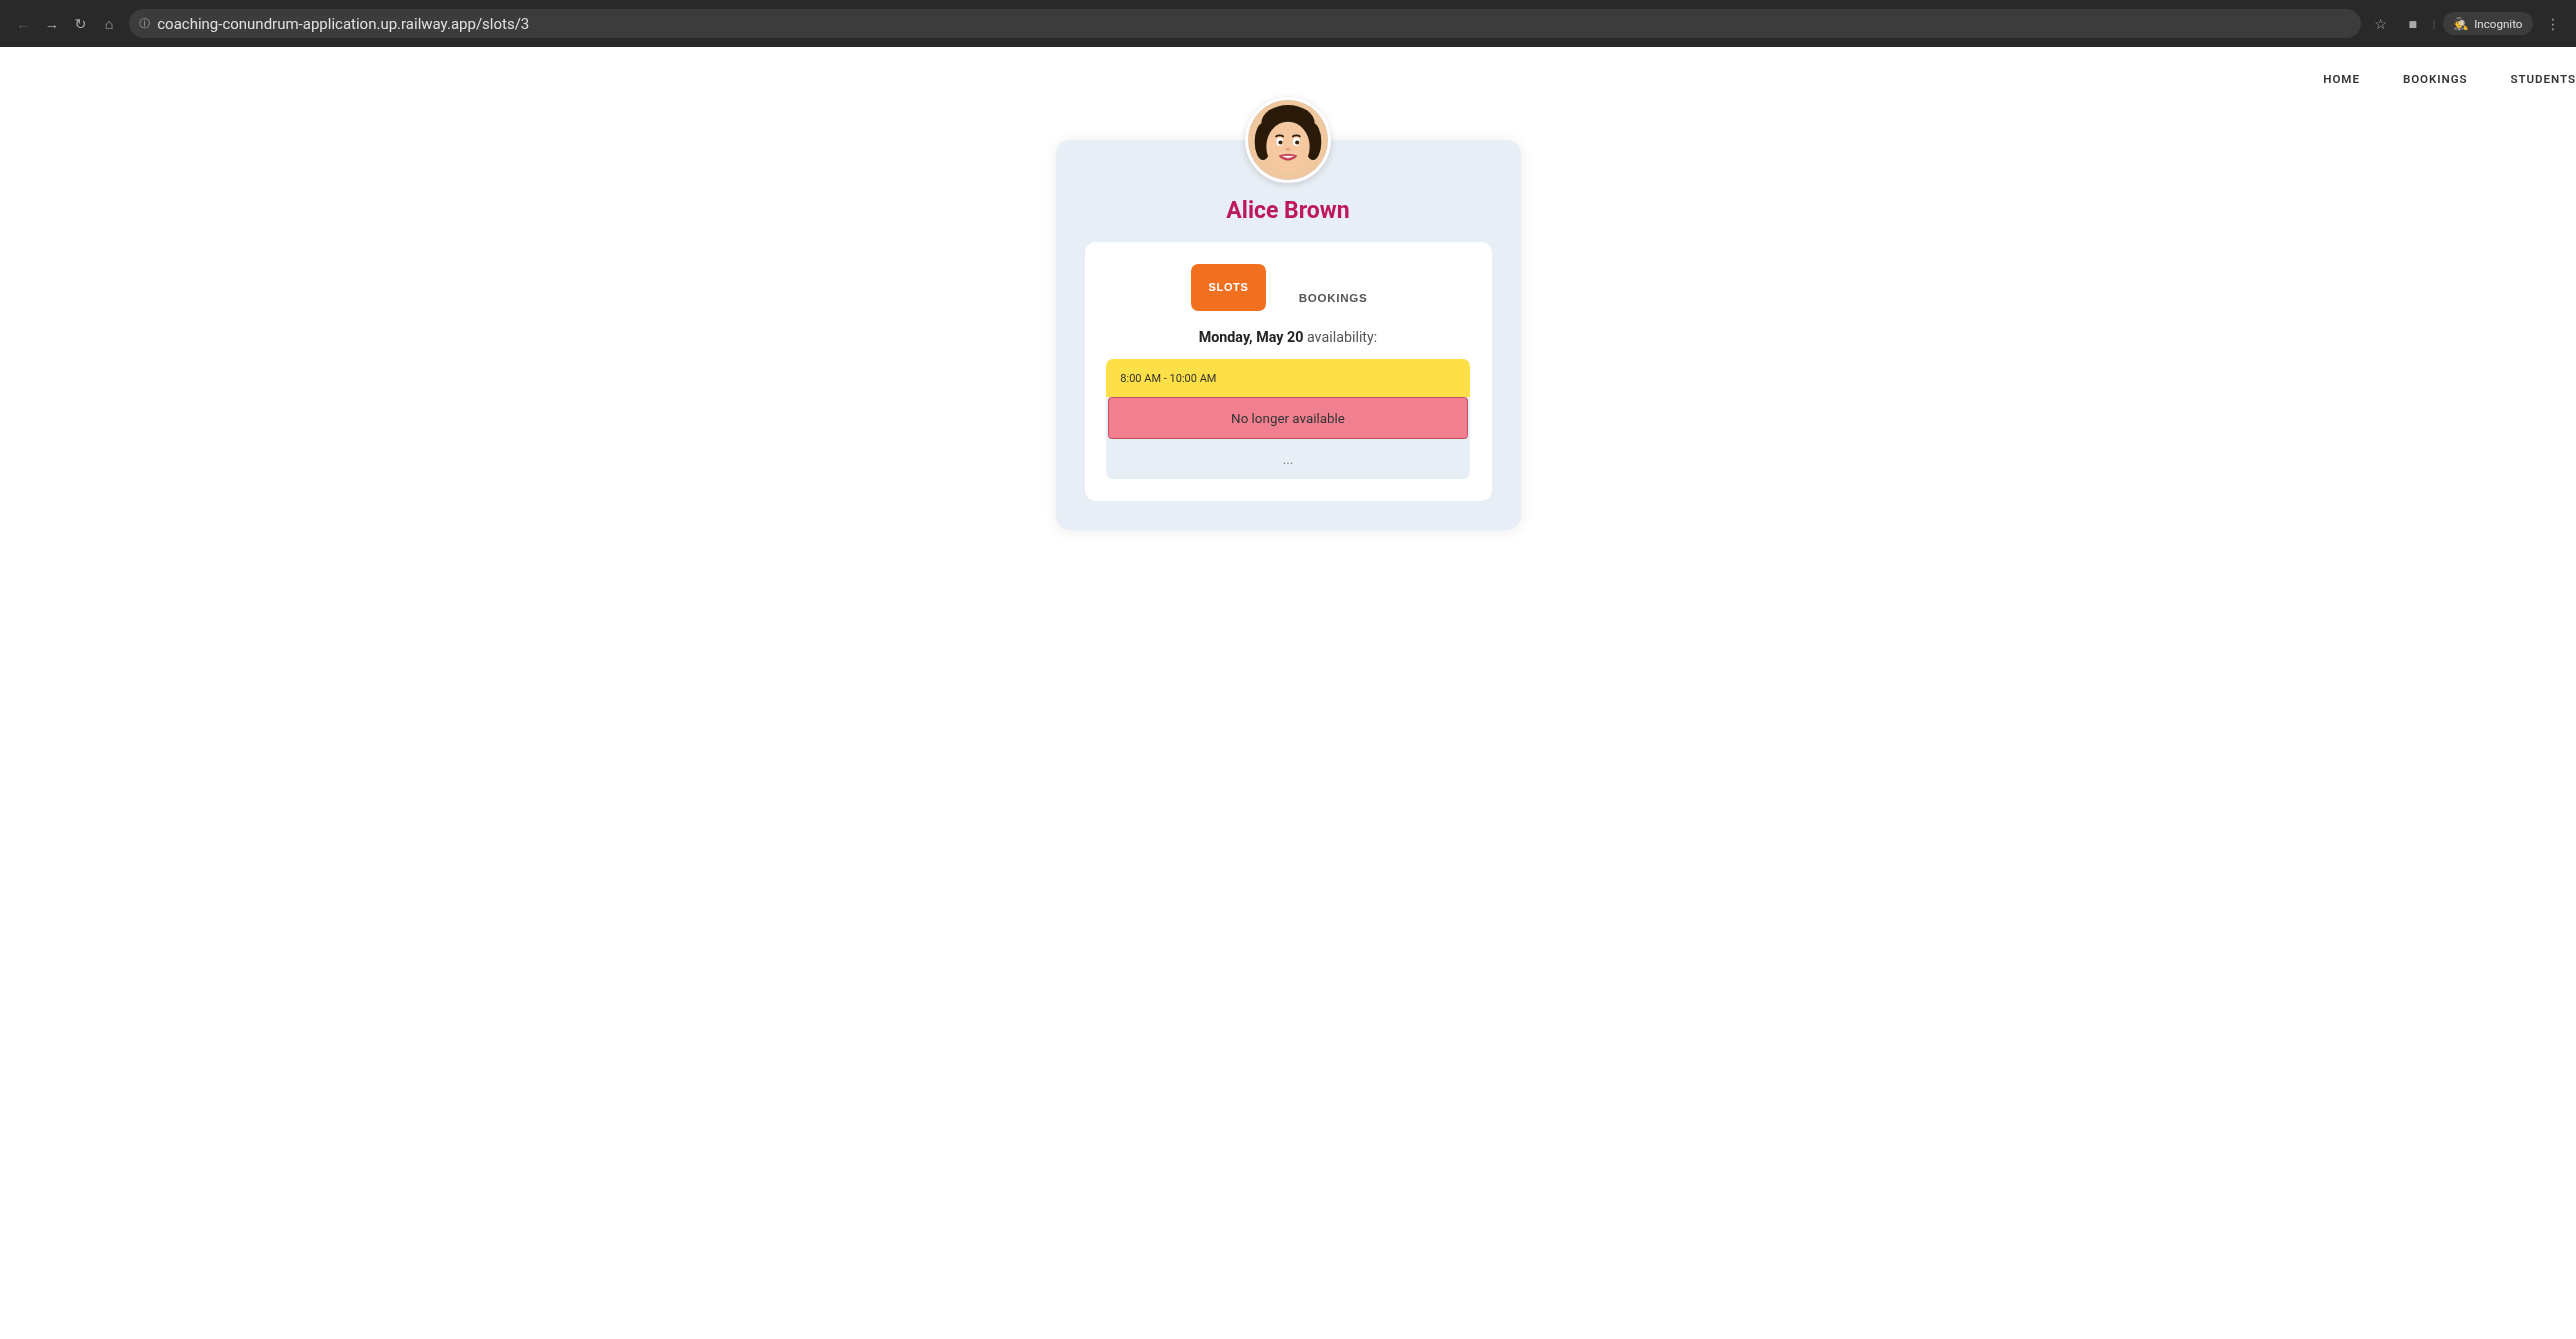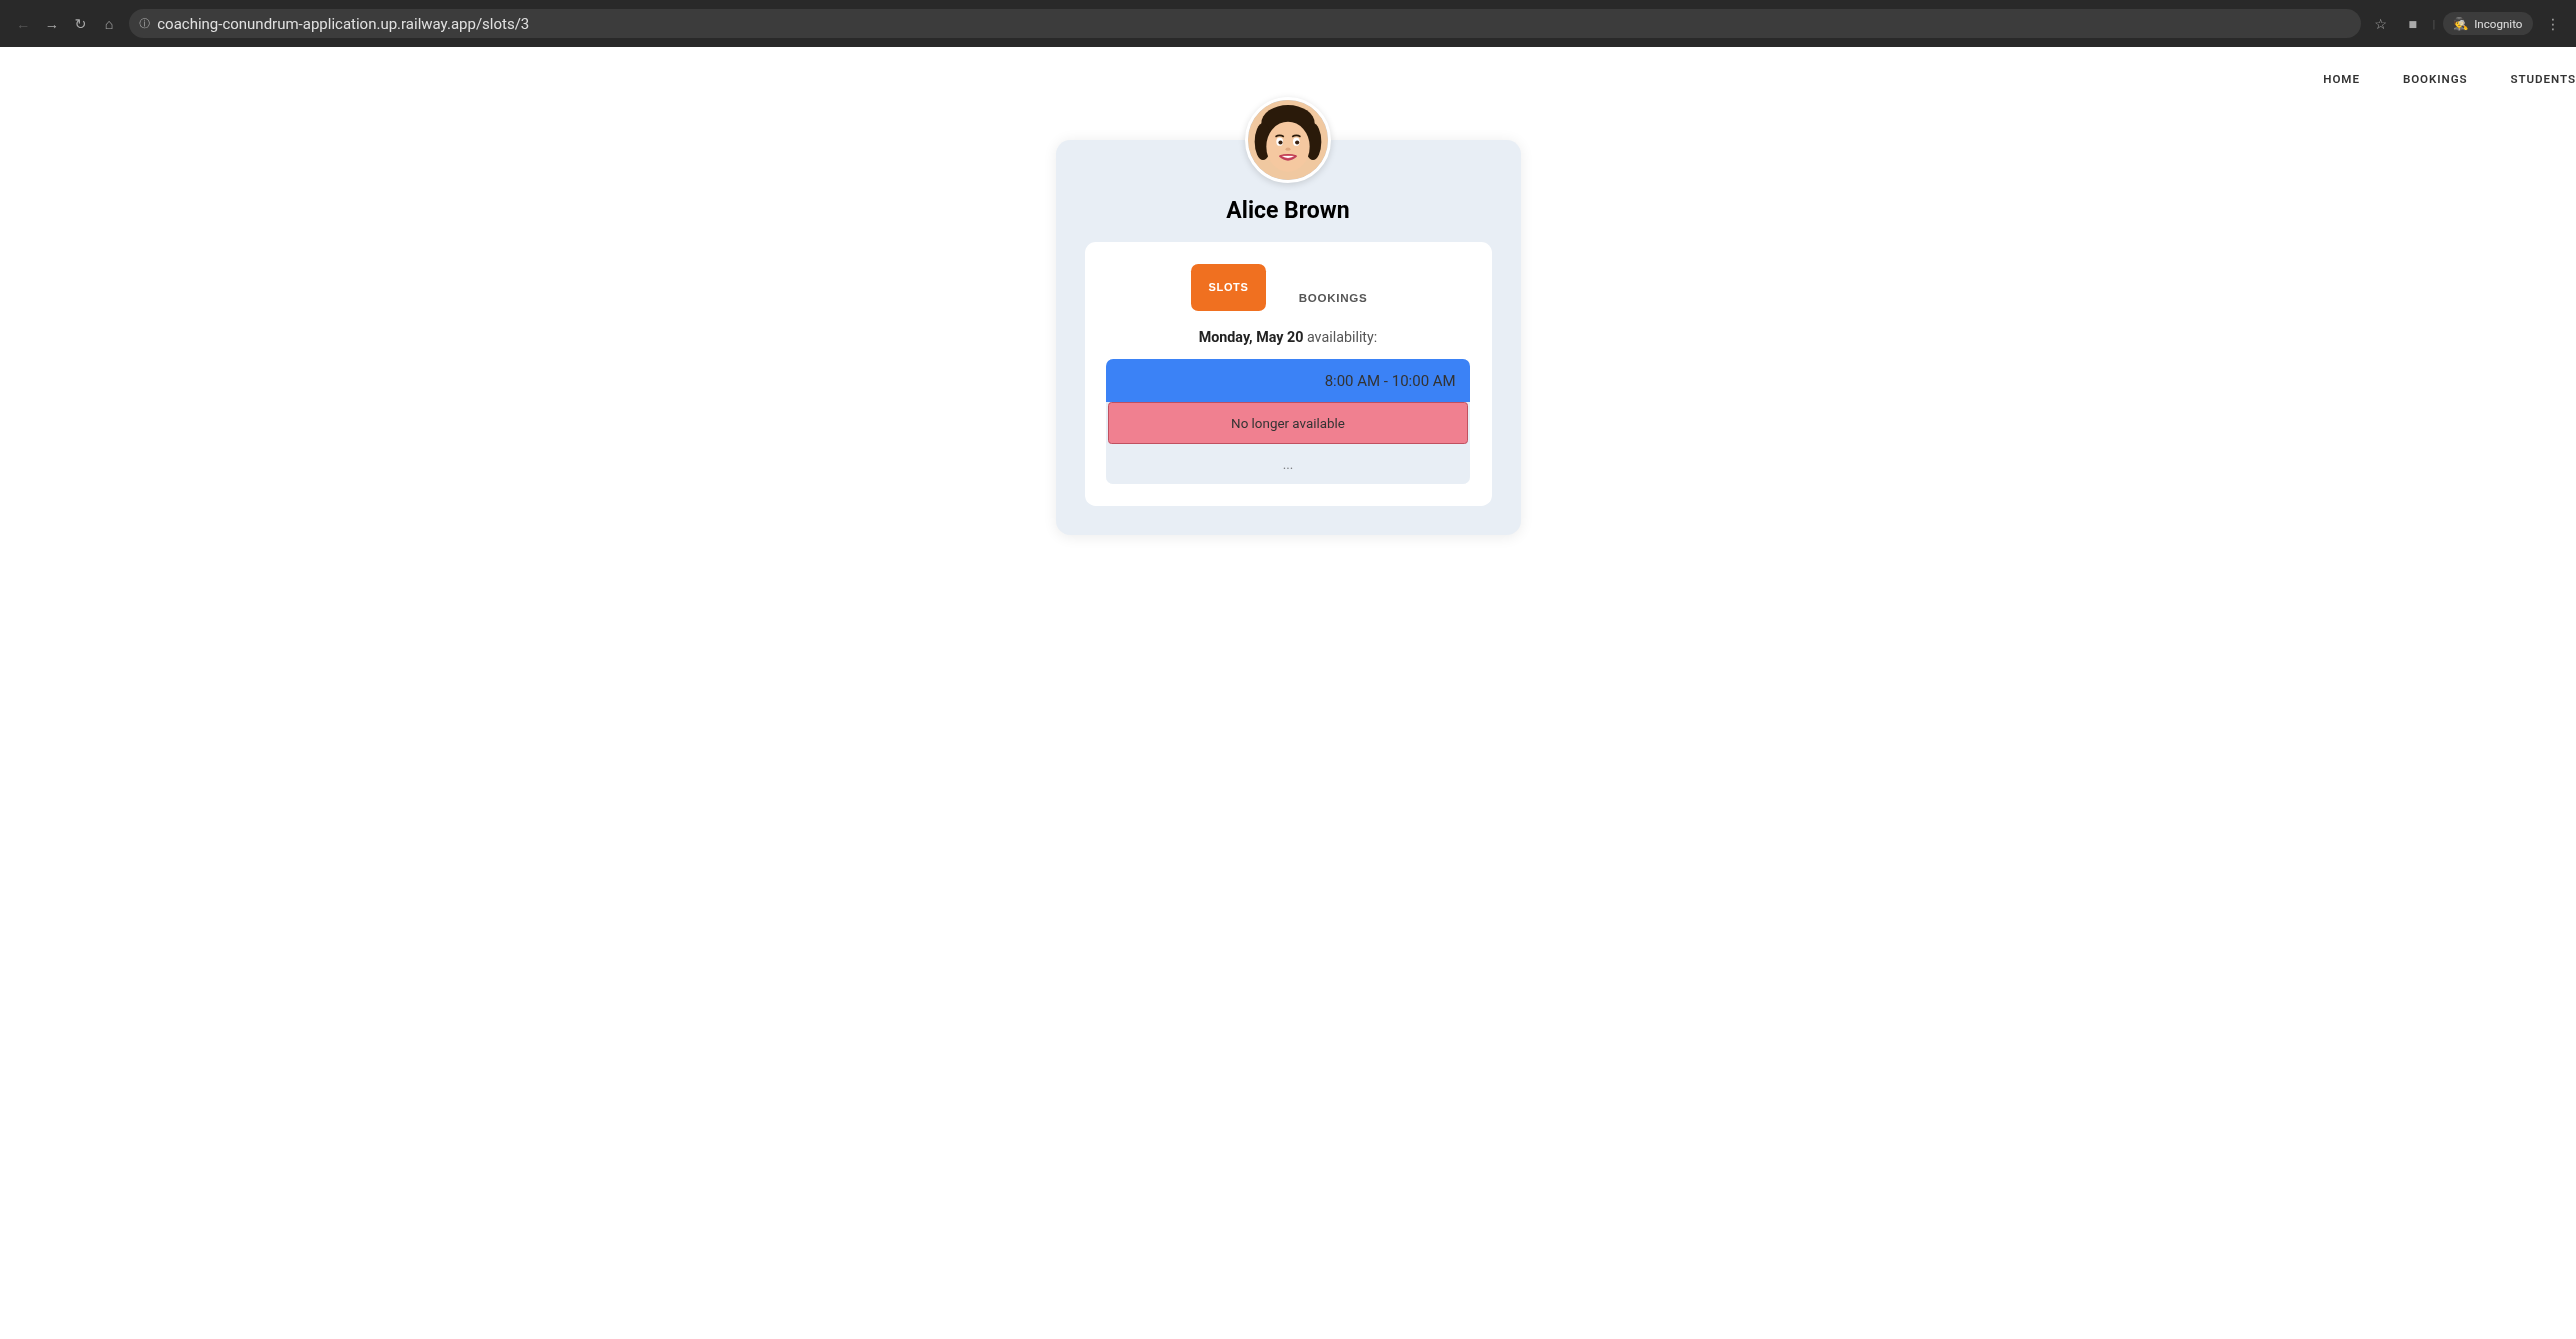--- a/index.html
+++ b/index.html
@@ -178,21 +178,21 @@
       background: #e8eef5;
       border-radius: 14.3px;
       padding: 57px 29px 29px;
       box-shadow: 0 1.8px 14.3px rgba(0,0,0,0.08);
     }
 
     .coach-name {
       text-align: center;
       font-size: 23px;
       font-weight: 700;
-      color: #000000;
+      color: #be185d;
       margin-bottom: 18px;
     }
 
     
     .inner-card {
       background: #fff;
       border-radius: 10.7px;
       padding: 21.5px;
     }
 
@@ -245,24 +245,24 @@
     .slots-list {
       display: flex;
       flex-direction: column;
       gap: 0;
       background: #e8eef5;
       border-radius: 7.2px;
       overflow: hidden;
     }
 
     .slot-item {
-      background: #3b82f6;
+      background: #fde047;
       padding: 12.5px 14.3px;
-      text-align: right;
-      font-size: 15px;
+      text-align: left;
+      font-size: 11px;
       color: #333;
     }
 
     .slot-unavailable {
       background: #f08090;
       padding: 12.5px 14.3px;
       text-align: center;
       font-size: 13.4px;
       color: #333;
       cursor: pointer;

